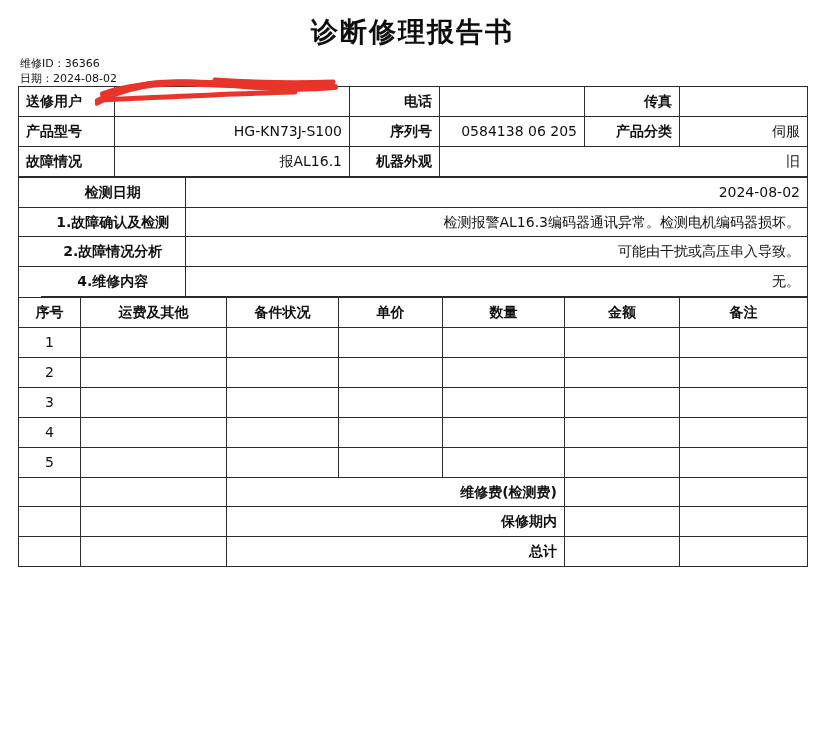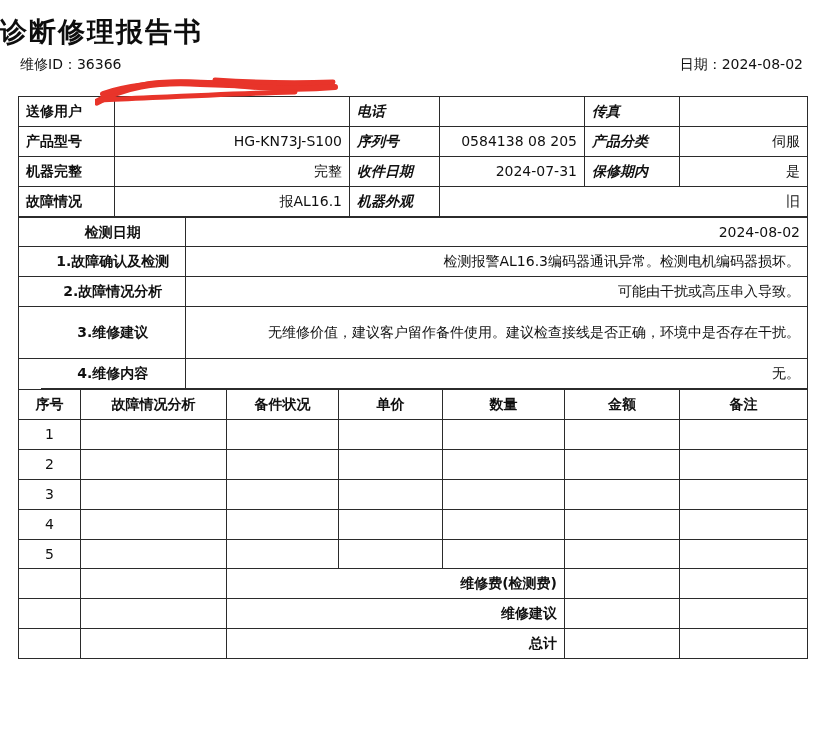--- a/index.html
+++ b/index.html
@@ -16,36 +16,37 @@
     position: relative;
   }
   .page {
     position: relative;
     width: 825px;
     height: 736px;
     box-sizing: border-box;
     padding: 0;
   }
   .doc-title {
-    text-align: left;
+    text-align: center;
     font-size: 27px;
     font-weight: bold;
     letter-spacing: 2px;
     margin-top: 14px;
     margin-bottom: 6px;
     color: #0d0d0d;
   }
   .meta-row {
     display: flex;
     justify-content: space-between;
     align-items: baseline;
     padding: 0 22px 0 20px;
-    font-size: 14px;
-    margin-bottom: 22px;
+    font-size: 11px;
+    margin-bottom: 0;
     color: #111;
+    flex-direction: column;
   }
   .meta-left, .meta-right {
     white-space: nowrap;
   }
   table.grid {
     border-collapse: collapse;
     table-layout: fixed;
     margin: 0 18px;
     width: 789px;
   }
@@ -54,24 +55,23 @@
     font-size: 14px;
     padding: 5px 7px;
     vertical-align: middle;
     line-height: 1.35;
     height: 26px;
     box-sizing: border-box;
     word-wrap: break-word;
     overflow: hidden;
   }
   td.lbl {
-    text-align: left;
-    font-weight: 600;
-    white-space: nowrap;
-    font-style: italic;
+    text-align: right;
+    font-weight: 600;
+    white-space: nowrap;
   }
   td.lbl-left {
     text-align: left;
     font-weight: 600;
     white-space: nowrap;
     padding-left: 9px;
     margin-left: 40px;
   }
   td.val {
     text-align: right;
@@ -146,31 +146,23 @@
         <td class="val"></td>
         <td class="lbl">电话</td>
         <td class="val"></td>
         <td class="lbl">传真</td>
         <td class="val"></td>
       </tr>
       <tr class="tall">
         <td class="lbl-left">产品型号</td>
         <td class="val">HG-KN73J-S100</td>
         <td class="lbl">序列号</td>
-        <td class="val">0584138 08 205</td>
+        <td class="val">0584138 06 205</td>
         <td class="lbl">产品分类</td>
         <td class="val">伺服</td>
-      </tr>
-      <tr class="tall">
-        <td class="lbl-left">机器完整</td>
-        <td class="val">完整</td>
-        <td class="lbl">收件日期</td>
-        <td class="val">2024-07-31</td>
-        <td class="lbl">保修期内</td>
-        <td class="val">是</td>
       </tr>
       <tr class="tall">
         <td class="lbl-left">故障情况</td>
         <td class="val">报AL16.1</td>
         <td class="lbl">机器外观</td>
         <td class="val" colspan="3">旧</td>
       </tr>
     </tbody>
   </table>
 
@@ -188,25 +180,20 @@
       </tr>
       <tr>
         <td style="border-right:none;border-top:none;"></td>
         <td class="diag-label" style="border-left:none;margin-top:24px;">1.故障确认及检测</td>
         <td class="val">检测报警AL16.3编码器通讯异常。检测电机编码器损坏。</td>
       </tr>
       <tr>
         <td style="border-right:none;border-top:none;"></td>
         <td class="diag-label" style="border-left:none;">2.故障情况分析</td>
         <td class="val">可能由干扰或高压串入导致。</td>
-      </tr>
-      <tr>
-        <td style="border-right:none;border-top:none;"></td>
-        <td class="diag-label" style="border-left:none;height:52px;">3.维修建议</td>
-        <td class="val" style="height:52px;">无维修价值，建议客户留作备件使用。建议检查接线是否正确，环境中是否存在干扰。</td>
       </tr>
       <tr>
         <td style="border-right:none;border-top:none;border-bottom:none;"></td>
         <td class="diag-label" style="border-left:none;">4.维修内容</td>
         <td class="val">无。</td>
       </tr>
     </tbody>
   </table>
 
   <table class="grid">
@@ -215,21 +202,21 @@
       <col style="width:146px">
       <col style="width:112px">
       <col style="width:104px">
       <col style="width:122px">
       <col style="width:115px">
       <col style="width:128px">
     </colgroup>
     <tbody>
       <tr class="parts-head">
         <td>序号</td>
-        <td>故障情况分析</td>
+        <td>运费及其他</td>
         <td>备件状况</td>
         <td>单价</td>
         <td>数量</td>
         <td>金额</td>
         <td>备注</td>
       </tr>
       <tr class="empty-row">
         <td class="center">1</td>
         <td></td>
         <td></td>
@@ -277,21 +264,21 @@
       <tr class="sum-row">
         <td></td>
         <td></td>
         <td colspan="3" class="right">维修费(检测费)</td>
         <td></td>
         <td></td>
       </tr>
       <tr class="sum-row">
         <td></td>
         <td></td>
-        <td colspan="3" class="right">维修建议</td>
+        <td colspan="3" class="right">保修期内</td>
         <td></td>
         <td></td>
       </tr>
       <tr class="sum-row">
         <td></td>
         <td></td>
         <td colspan="3" class="right">总计</td>
         <td></td>
         <td></td>
       </tr>

